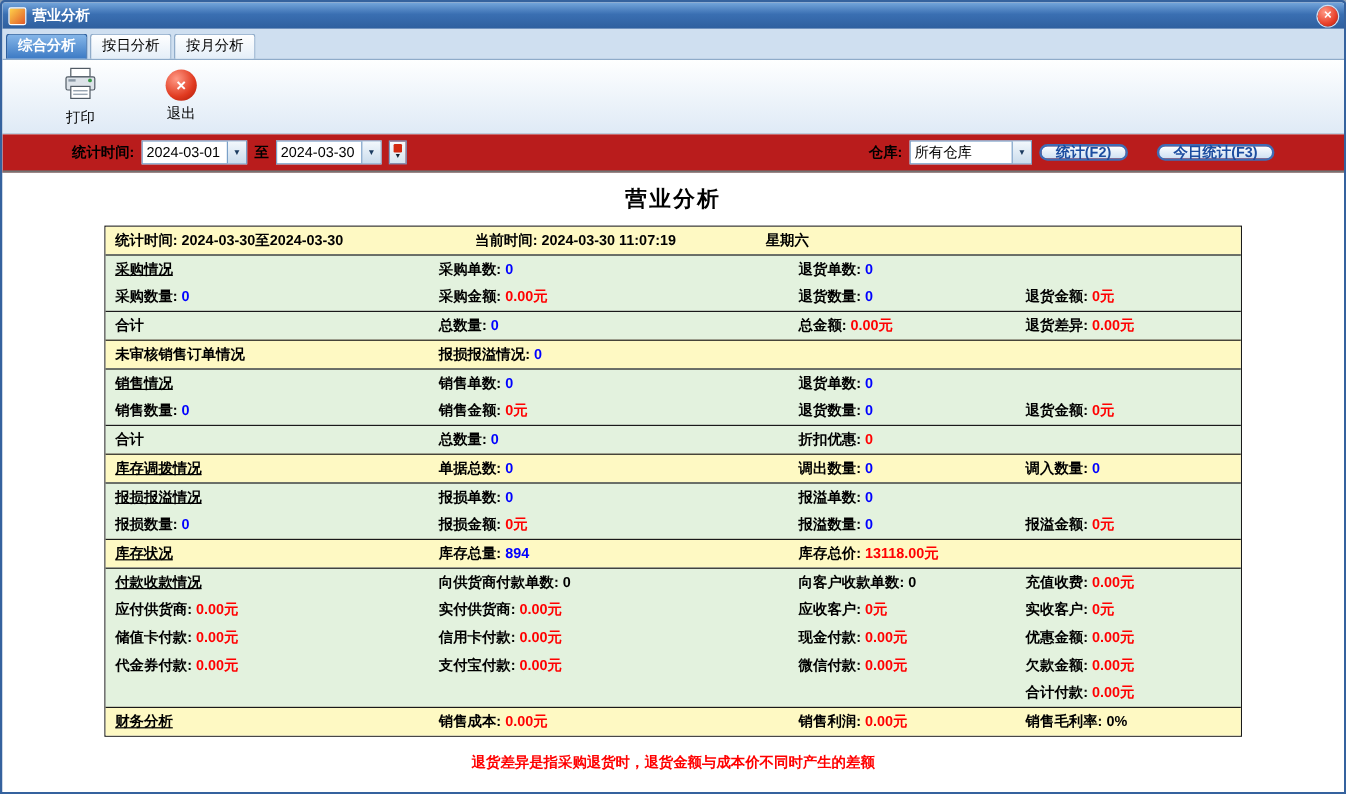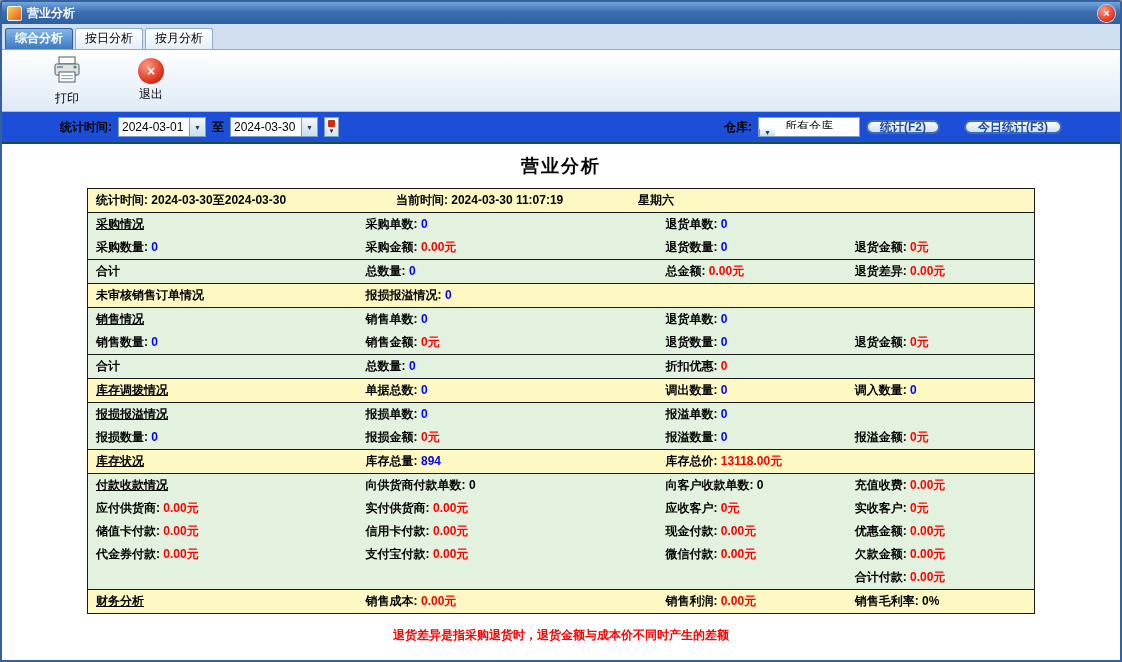--- a/index.html
+++ b/index.html
@@ -8,27 +8,27 @@
   .titlebar{flex:0 0 22px;background:linear-gradient(180deg,#74a6dc,#3a6fb2 45%,#2e5f9e);display:flex;align-items:center;padding:0 5px;gap:5px;}
   .appicon{width:13px;height:13px;background:linear-gradient(135deg,#ffd24a,#e05a2a);border:1px solid #fff;border-radius:2px;}
   .title{color:#fff;font-size:12px;font-weight:bold;}
   .closebtn{margin-left:auto;width:17px;height:17px;border-radius:50%;background:radial-gradient(circle at 35% 30%,#ff9a86,#e8402a 60%,#b01a08);display:flex;align-items:center;justify-content:center;color:#fff;font-size:11px;font-weight:bold;box-shadow:0 0 0 1px #cfe0f2;cursor:pointer;}
   .tabbar{flex:0 0 23px;background:#cfdff0;display:flex;align-items:flex-end;padding:2px 0 0 3px;gap:2px;border-bottom:1px solid #8fabc9;}
   .tab{height:20px;line-height:19px;padding:0 9px;font-size:12px;border:1px solid #8fabc9;border-bottom:none;border-radius:3px 3px 0 0;background:linear-gradient(#ffffff,#e4eef8);color:#000;cursor:pointer;}
   .tab.active{background:linear-gradient(#85b6e8,#3c7ac4);color:#fff;font-weight:bold;border-color:#2d5f9e;}
   .toolbar{flex:0 0 61px;background:linear-gradient(#feffff,#dfeaf6);border-bottom:1px solid #aebfd4;display:flex;align-items:center;gap:26px;padding-left:36px;}
   .toolbtn{width:58px;display:flex;flex-direction:column;align-items:center;gap:2px;font-size:12px;color:#000;cursor:pointer;}
   .exiticon{width:26px;height:26px;border-radius:50%;background:radial-gradient(circle at 35% 30%,#ff9a86,#e03a20 60%,#a81808);color:#fff;display:flex;align-items:center;justify-content:center;font-size:14px;font-weight:bold;}
-  .filterbar{flex:0 0 32px;background:#1d4ed8;border-bottom:2px solid #14532d;display:flex;align-items:center;gap:6px;padding:0 58px;font-size:12px;box-sizing:border-box;}
+  .filterbar{flex:0 0 32px;background:#b91c1c;border-bottom:2px solid #737373;display:flex;align-items:center;gap:6px;padding:0 58px;font-size:12px;box-sizing:border-box;}
   .flabel{font-weight:bold;color:#000;white-space:nowrap;}
   .combo{height:20px;background:#fff;border:1px solid #7aa0c8;display:flex;align-items:center;font-size:12px;cursor:pointer;box-sizing:border-box;}
   .combotext{padding:0 3px;flex:1;white-space:nowrap;overflow:hidden;}
   .comboarrow{width:15px;align-self:stretch;background:linear-gradient(#f2f7fc,#cbdded);border-left:1px solid #7aa0c8;display:flex;align-items:center;justify-content:center;font-size:7px;color:#1c3c60;}
   .datecombo{width:88px;}
-  .warecombo{width:102px;flex-direction:column;}
+  .warecombo{width:102px;}
   .pickerbtn{width:15px;height:20px;border:1px solid #7aa0c8;background:linear-gradient(#f8fafc,#d6e4f0);display:flex;flex-direction:column;align-items:center;justify-content:center;gap:1px;cursor:pointer;box-sizing:border-box;}
   .pickerbtn .red{width:7px;height:7px;background:#d42a10;border-radius:1px;}
   .pickerbtn .arr{font-size:6px;line-height:6px;color:#102030;}
   .spacer{flex:1;}
   .pillbtn{height:14px;padding:0 12px;border:2px solid #3f6cb4;border-radius:11px;background:linear-gradient(#fbfdff,#cfe1f3);color:#1c4da0;font-size:12px;font-weight:bold;display:flex;align-items:center;cursor:pointer;box-shadow:inset 0 1px 0 #fff;white-space:nowrap;box-sizing:border-box;}
   .gap18{margin-left:18px;}
   .report{flex:1;background:#fff;overflow:hidden;}
   .rtitle{text-align:center;font-size:18px;font-weight:bold;margin-top:10px;letter-spacing:2px;color:#000;}
   .rtable{width:946px;margin:10px auto 0;border:1px solid #1a1a1a;font-size:12px;font-weight:bold;color:#000;}
   .trow+.trow{border-top:1px solid #1a1a1a;}

